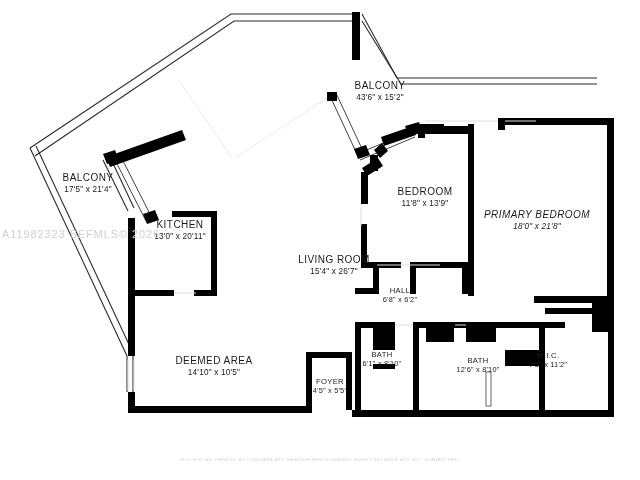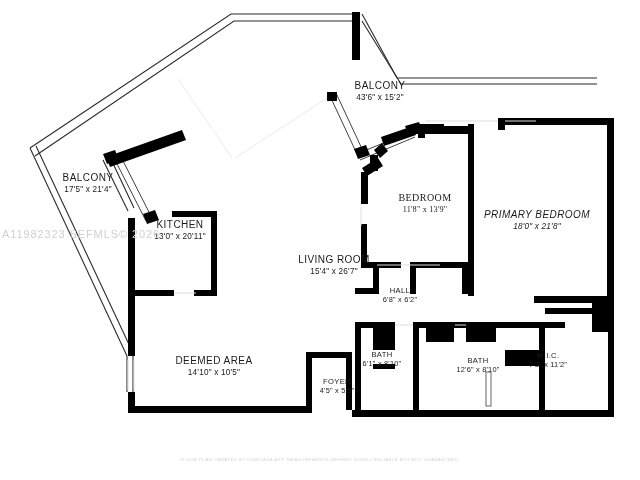--- a/index.html
+++ b/index.html
@@ -192,26 +192,26 @@
 <div class="rl" style="left:301px;top:254px;transform:translateX(-50%);margin-left:33px;">
   <span class="nm">LIVING ROOM</span>
   <span class="dm">15'4" x 26'7"</span>
 </div>
 
 <div class="rl" style="left:214px;top:355px;transform:translateX(-50%);">
   <span class="nm">DEEMED AREA</span>
   <span class="dm">14'10" x 10'5"</span>
 </div>
 
-<div class="rl sm" style="left:330px;top:377px;transform:translateX(-50%);padding-left:14px;">
+<div class="rl sm" style="left:330px;top:377px;transform:translateX(-50%);">
   <span class="nm">FOYER</span>
   <span class="dm">4'5" x 5'5"</span>
 </div>
 
-<div class="rl" style="left:425px;top:192px;transform:translateX(-50%);font-family:Liberation Serif, serif;">
+<div class="rl" style="left:425px;top:186px;transform:translateX(-50%);">
   <span class="nm">BEDROOM</span>
   <span class="dm">11'8" x 13'9"</span>
 </div>
 
 <div class="rl" style="left:537px;top:209px;transform:translateX(-50%);font-style:italic;">
   <span class="nm">PRIMARY BEDROOM</span>
   <span class="dm">18'0" x 21'8"</span>
 </div>
 
 <div class="rl sm" style="left:400px;top:286px;transform:translateX(-50%);text-align:center;">

